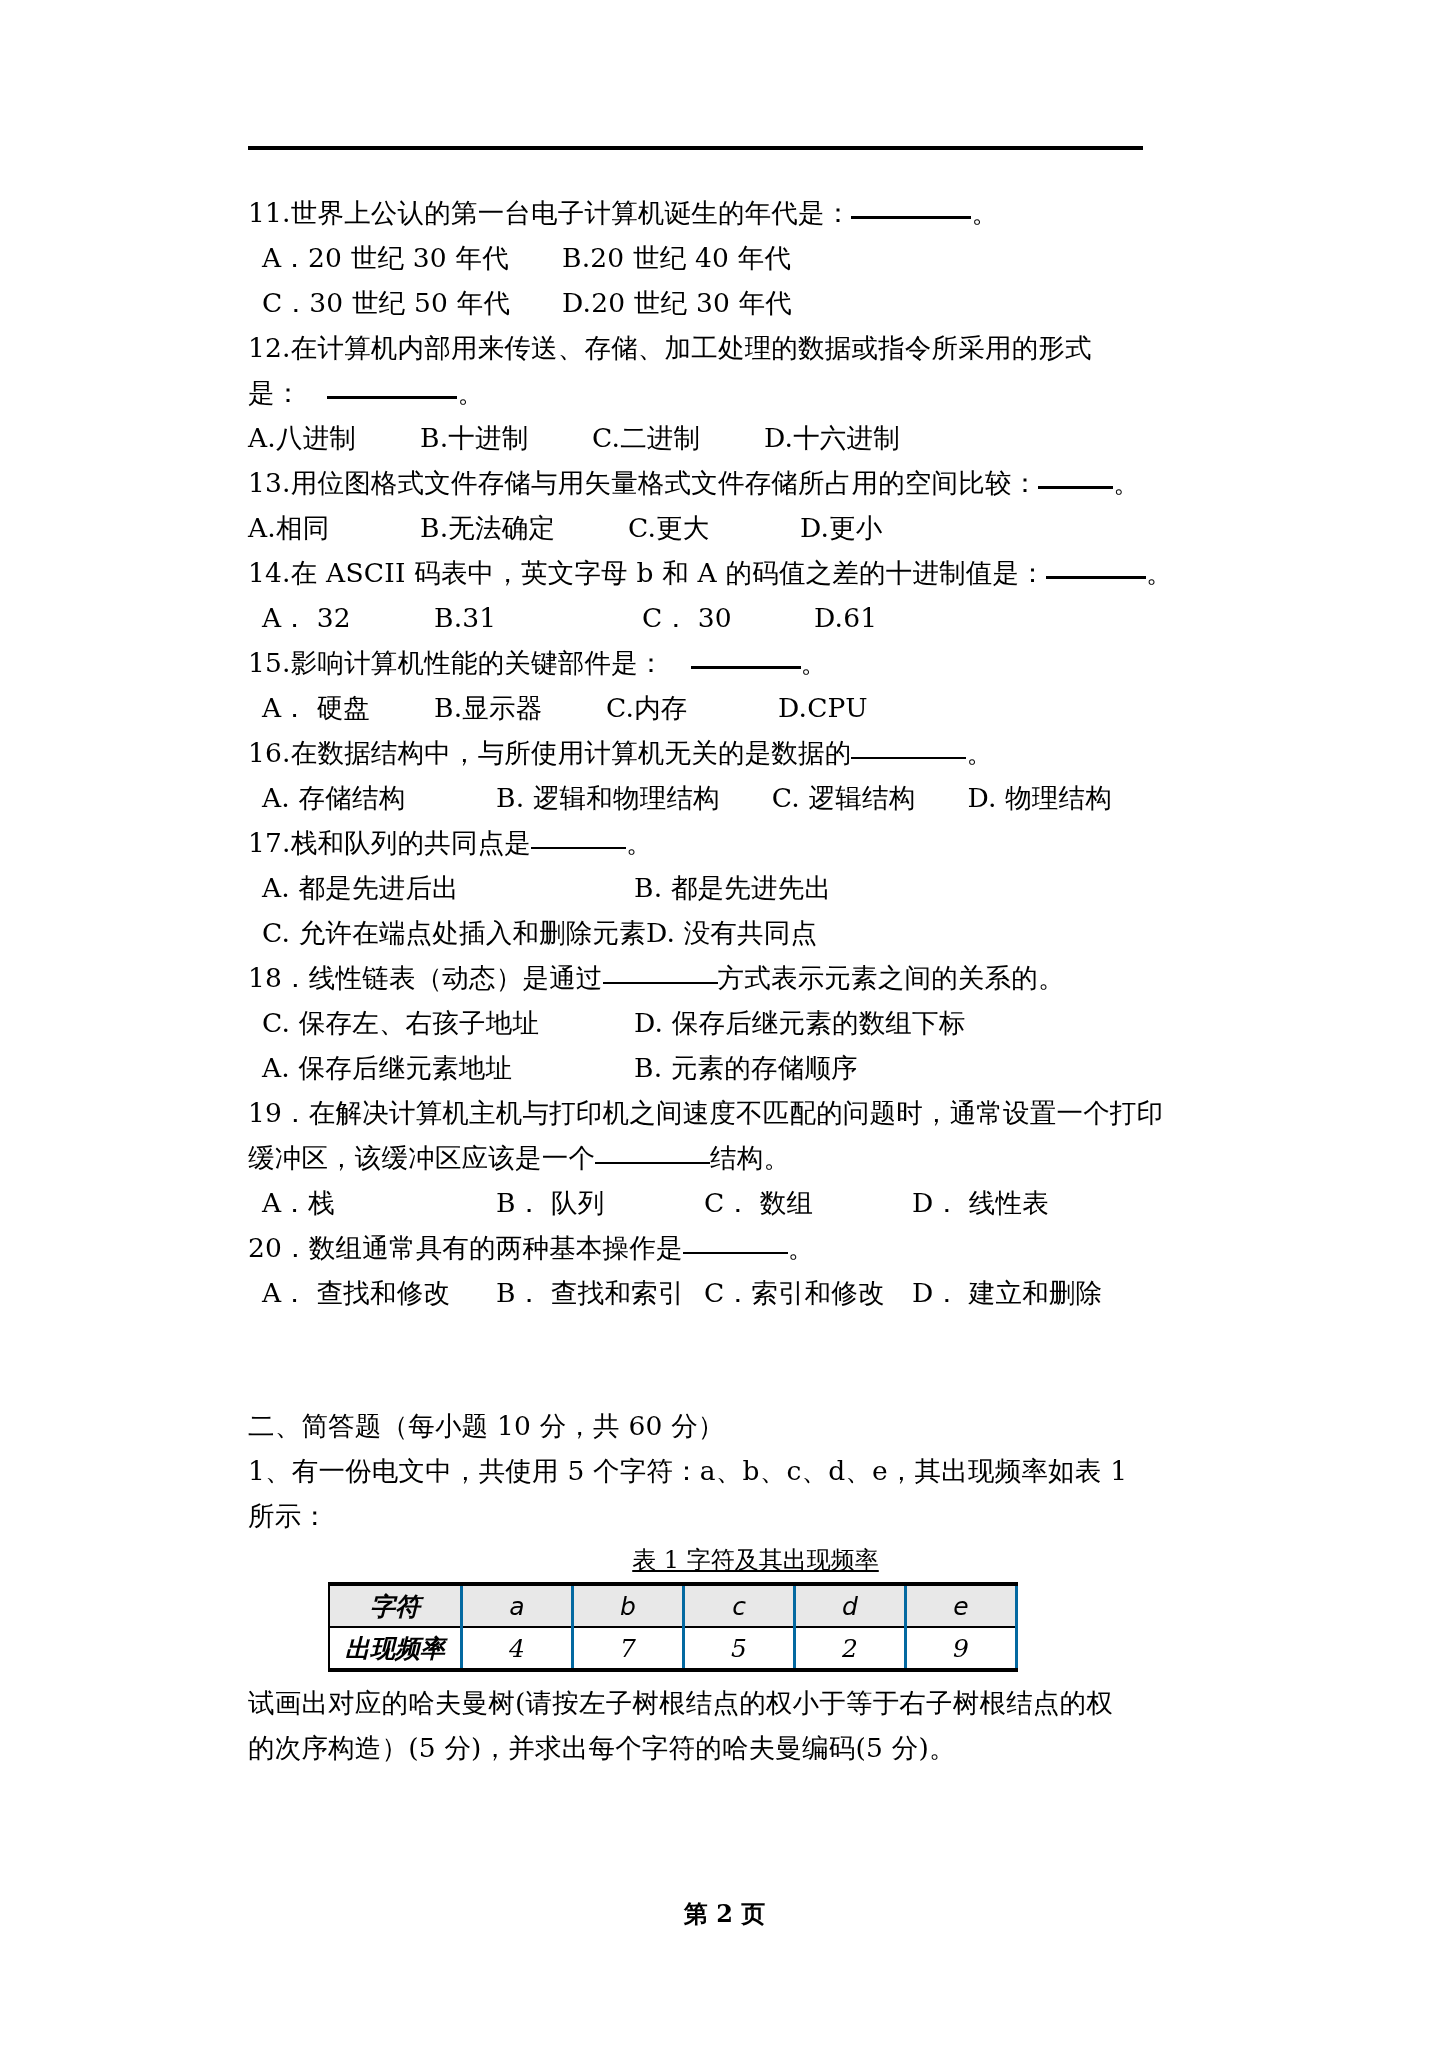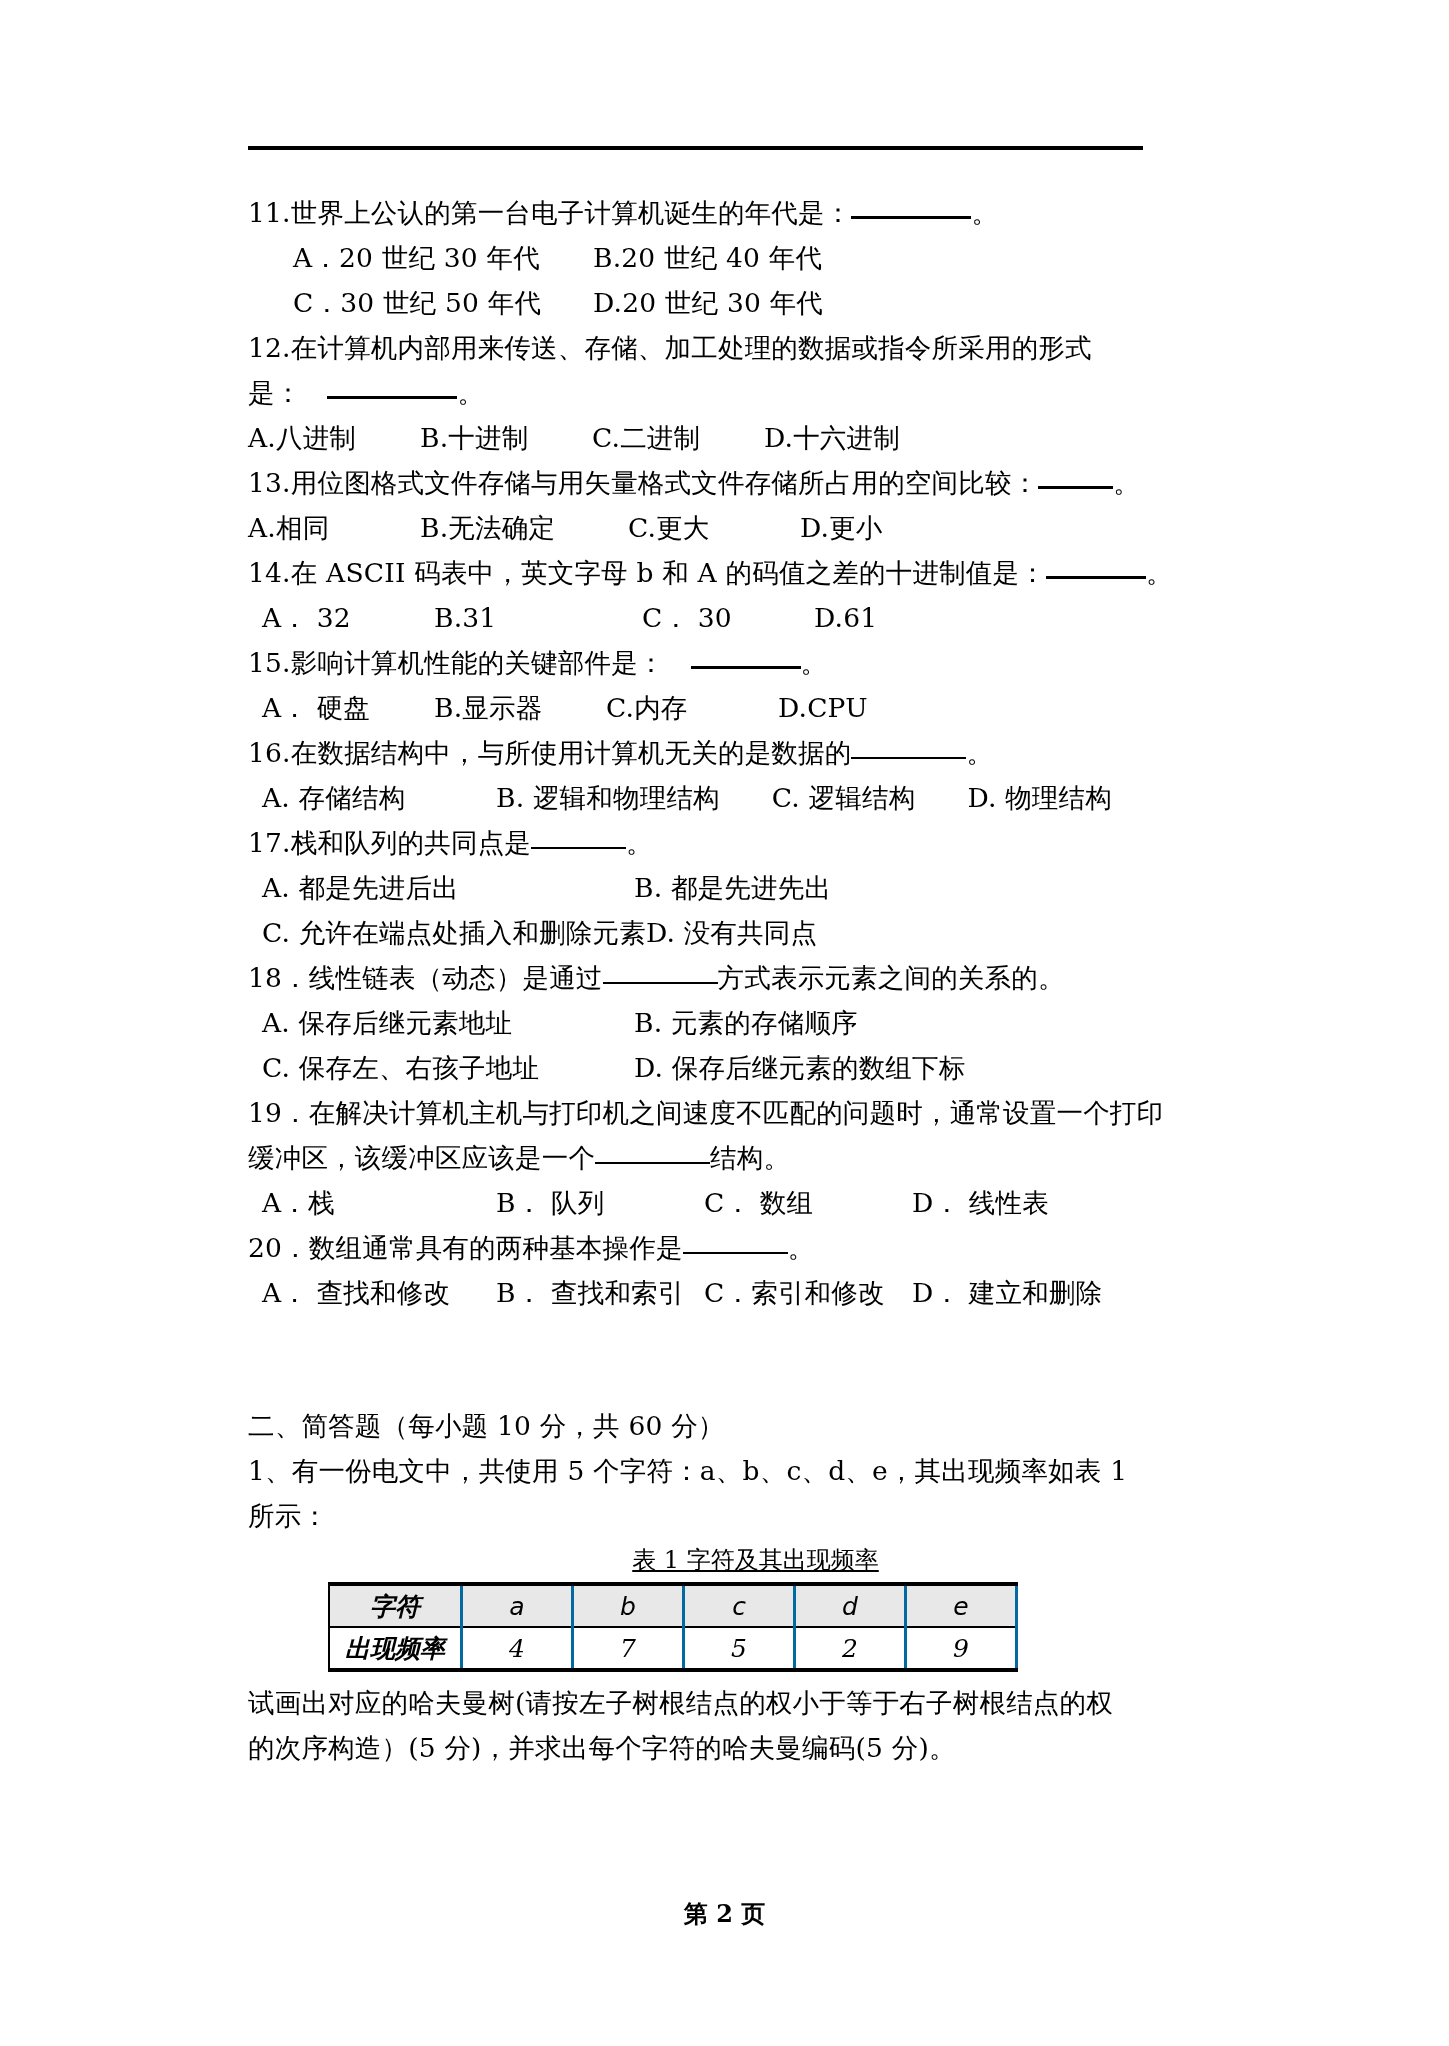--- a/index.html
+++ b/index.html
@@ -63,21 +63,21 @@
     border-bottom: 2px solid #000;
     vertical-align: baseline;
     position: relative;
     top: -3px;
   }
   .thin-blank.w95 { width: 95px; }
   .thin-blank.w105 { width: 105px; }
   .thin-blank.w115 { width: 115px; }
   .gap-sm { display: inline-block; width: 26px; }
   .gap-md { display: inline-block; width: 52px; }
-  .opt-col2 { display: inline-block; min-width: 300px; margin-left: 31px; }
+  .opt-col2 { display: inline-block; min-width: 300px; }
   .opt-col2b { display: inline-block; min-width: 372px; }
   .opt-4 { display: inline-block; min-width: 172px; }
   .opt-4w { display: inline-block; min-width: 208px; }
   .spacer-block { height: 44px; }
 
   
   .table-caption {
     font-size: 24px;
     text-align: center;
     margin-top: 6px;
@@ -158,22 +158,22 @@
     <div class="line indent"><span class="opt-4">A． 硬盘</span><span class="opt-4">B.显示器</span><span class="opt-4">C.内存</span><span>D.CPU</span></div>
 
     <div class="line"><span>16.</span><span>在数据结构中，与所使用计算机无关的是数据的</span><span class="thin-blank w115"></span><span>。</span></div>
     <div class="line indent"><span class="opt-4w">A. 存储结构</span><span class="gap-sm"></span><span>B. 逻辑和物理结构</span><span class="gap-md"></span><span>C. 逻辑结构</span><span class="gap-md"></span><span>D. 物理结构</span></div>
 
     <div class="line"><span>17.</span><span>栈和队列的共同点是</span><span class="thin-blank w95"></span><span>。</span></div>
     <div class="line indent"><span class="opt-col2b">A. 都是先进后出</span><span>B. 都是先进先出</span></div>
     <div class="line indent"><span class="opt-col2b">C. 允许在端点处插入和删除元素</span><span>D. 没有共同点</span></div>
 
     <div class="line"><span>18．</span><span>线性链表（动态）是通过</span><span class="thin-blank w115"></span><span>方式表示元素之间的关系的。</span></div>
+    <div class="line indent"><span class="opt-col2b">C. 保存左、右孩子地址</span><span>D. 保存后继元素的数组下标</span></div>
     <div class="line indent"><span class="opt-col2b">A. 保存后继元素地址</span><span>B. 元素的存储顺序</span></div>
-    <div class="line indent"><span class="opt-col2b">C. 保存左、右孩子地址</span><span>D. 保存后继元素的数组下标</span></div>
 
     <div class="line"><span>19．</span><span>在解决计算机主机与打印机之间速度不匹配的问题时，通常设置一个打印</span></div>
     <div class="line"><span>缓冲区，该缓冲区应该是一个</span><span class="thin-blank w115"></span><span>结构。</span></div>
     <div class="line indent"><span class="opt-4w">A．栈</span><span class="gap-sm"></span><span class="opt-4w">B． 队列</span><span class="opt-4w">C． 数组</span><span>D． 线性表</span></div>
 
     <div class="line"><span>20．</span><span>数组通常具有的两种基本操作是</span><span class="thin-blank w105"></span><span>。</span></div>
     <div class="line indent"><span class="opt-4w">A． 查找和修改</span><span class="gap-sm"></span><span class="opt-4w">B． 查找和索引</span><span class="opt-4w">C．索引和修改</span><span>D． 建立和删除</span></div>
 
     <div class="spacer-block"></div>
     <div class="spacer-block"></div>

